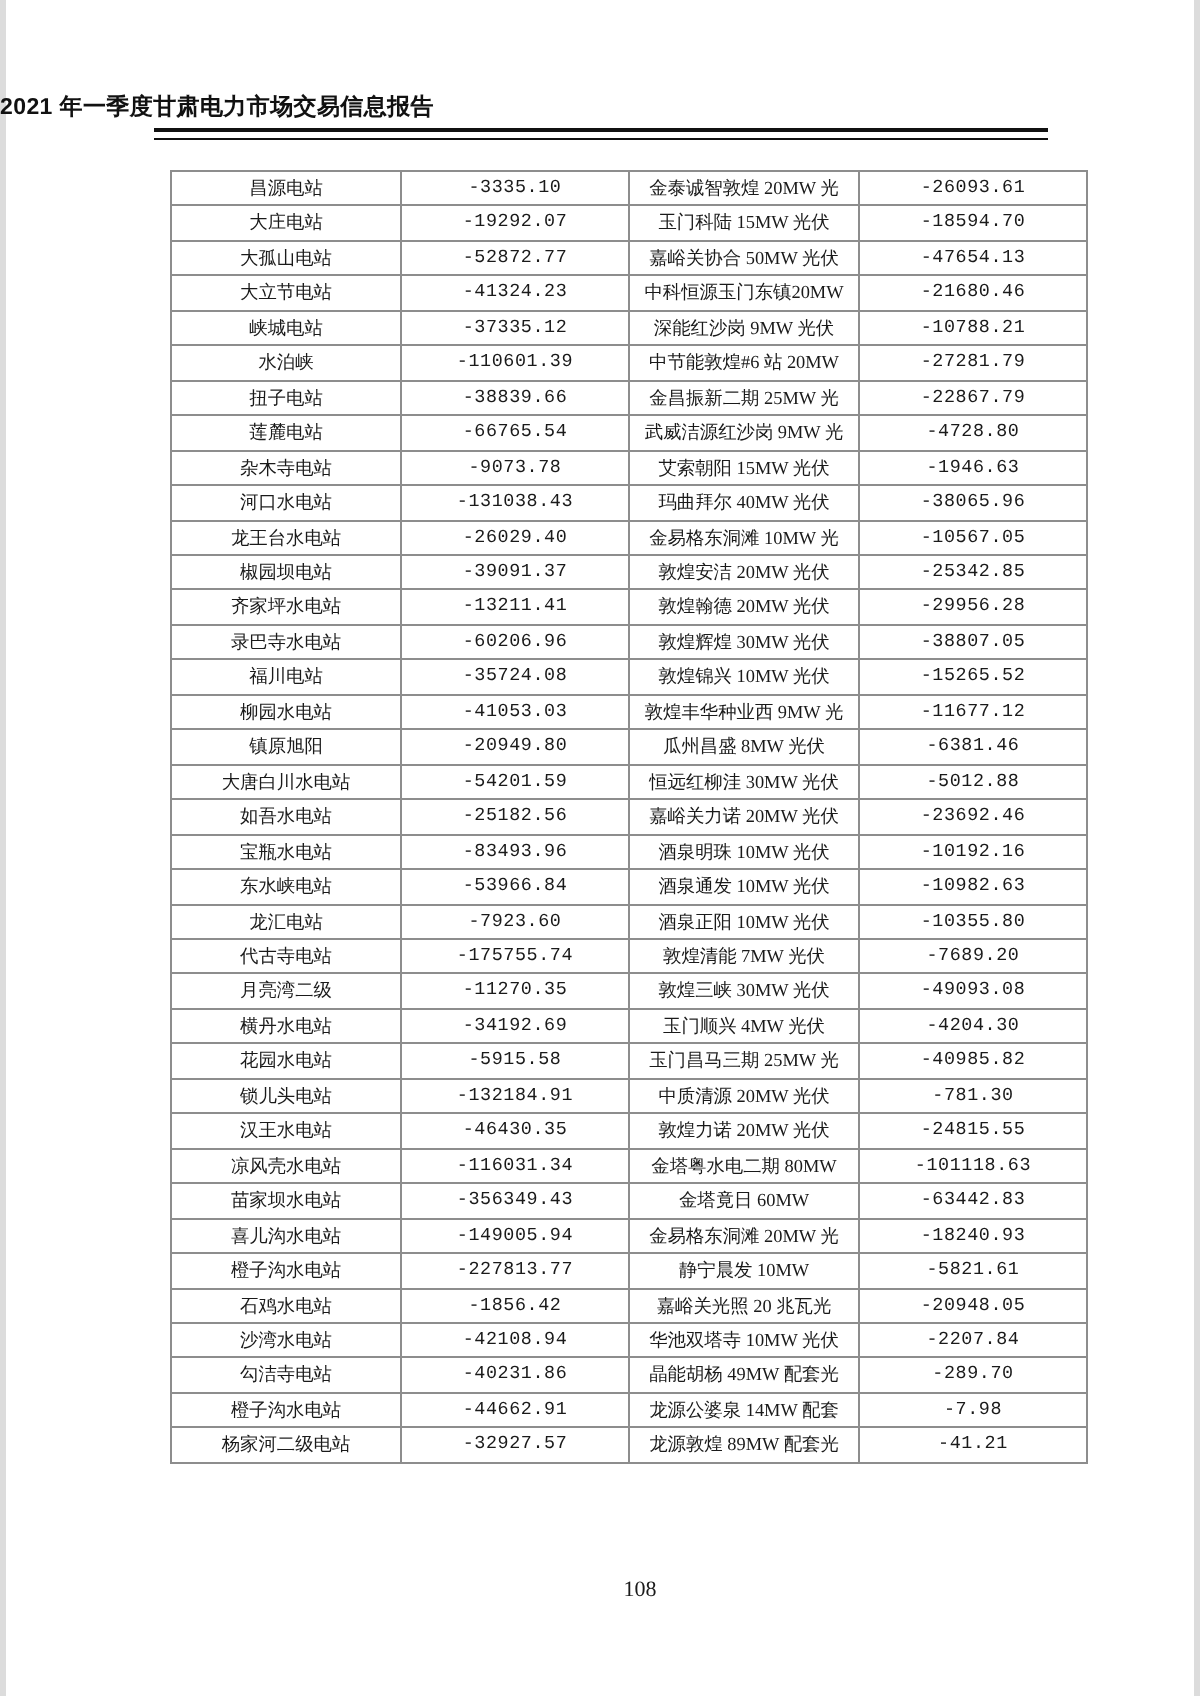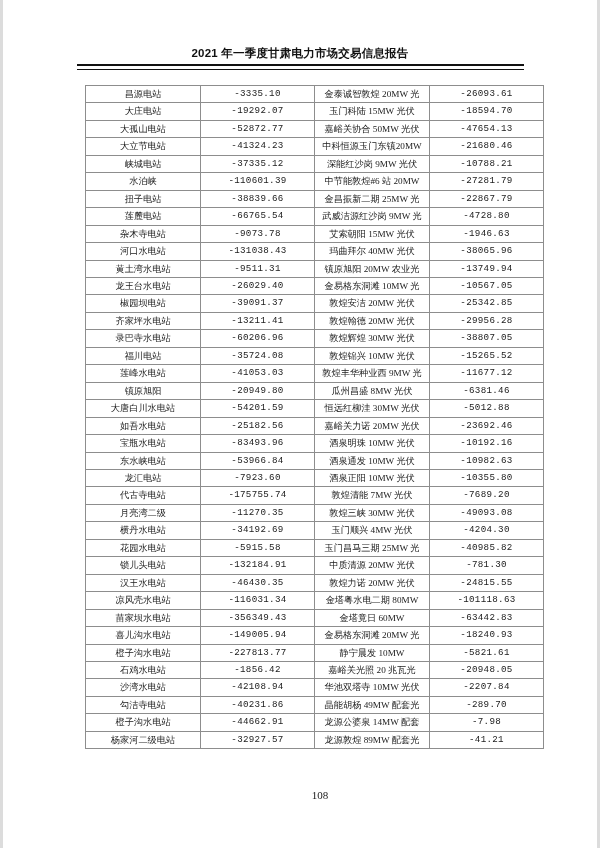--- a/index.html
+++ b/index.html
@@ -33,21 +33,20 @@
     background: #dcdcdc;
   }
   .page::before { left: 0; }
   .page::after  { right: 0; }
 
   .running-head {
     position: absolute;
     top: 46px;
     left: 0;
     width: 600px;
-    text-align: center;
     font-size: 11.5px;
     font-family: "Liberation Sans", "DejaVu Sans", sans-serif;
     font-weight: 600;
     letter-spacing: 0.2px;
     color: #111;
     white-space: nowrap;
   }
 
   .head-rule {
     position: absolute;
@@ -172,26 +171,20 @@
           <td class="name">艾索朝阳 15MW 光伏</td>
           <td class="val">-1946.63</td>
         </tr>
         <tr>
           <td class="name">河口水电站</td>
           <td class="val">-131038.43</td>
           <td class="name">玛曲拜尔 40MW 光伏</td>
           <td class="val">-38065.96</td>
         </tr>
         <tr>
-          <td class="name">黄土湾水电站</td>
-          <td class="val">-9511.31</td>
-          <td class="name">镇原旭阳 20MW 农业光</td>
-          <td class="val">-13749.94</td>
-        </tr>
-        <tr>
           <td class="name">龙王台水电站</td>
           <td class="val">-26029.40</td>
           <td class="name">金易格东洞滩 10MW 光</td>
           <td class="val">-10567.05</td>
         </tr>
         <tr>
           <td class="name">椒园坝电站</td>
           <td class="val">-39091.37</td>
           <td class="name">敦煌安洁 20MW 光伏</td>
           <td class="val">-25342.85</td>
@@ -208,21 +201,21 @@
           <td class="name">敦煌辉煌 30MW 光伏</td>
           <td class="val">-38807.05</td>
         </tr>
         <tr>
           <td class="name">福川电站</td>
           <td class="val">-35724.08</td>
           <td class="name">敦煌锦兴 10MW 光伏</td>
           <td class="val">-15265.52</td>
         </tr>
         <tr>
-          <td class="name">莲峰水电站</td>
+          <td class="name">柳园水电站</td>
           <td class="val">-41053.03</td>
           <td class="name">敦煌丰华种业西 9MW 光</td>
           <td class="val">-11677.12</td>
         </tr>
         <tr>
           <td class="name">镇原旭阳</td>
           <td class="val">-20949.80</td>
           <td class="name">瓜州昌盛 8MW 光伏</td>
           <td class="val">-6381.46</td>
         </tr>

